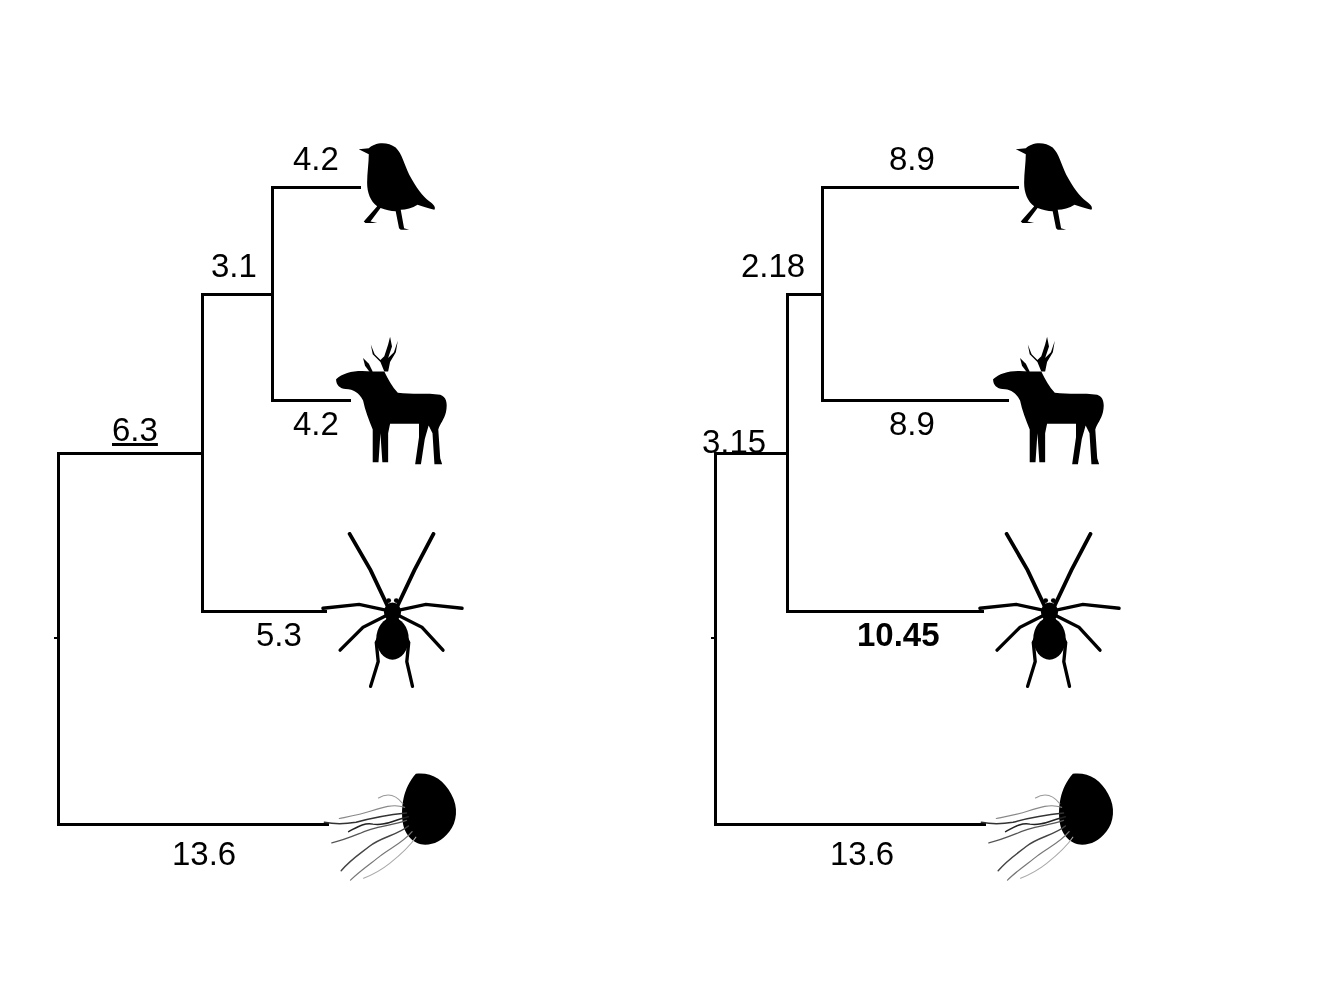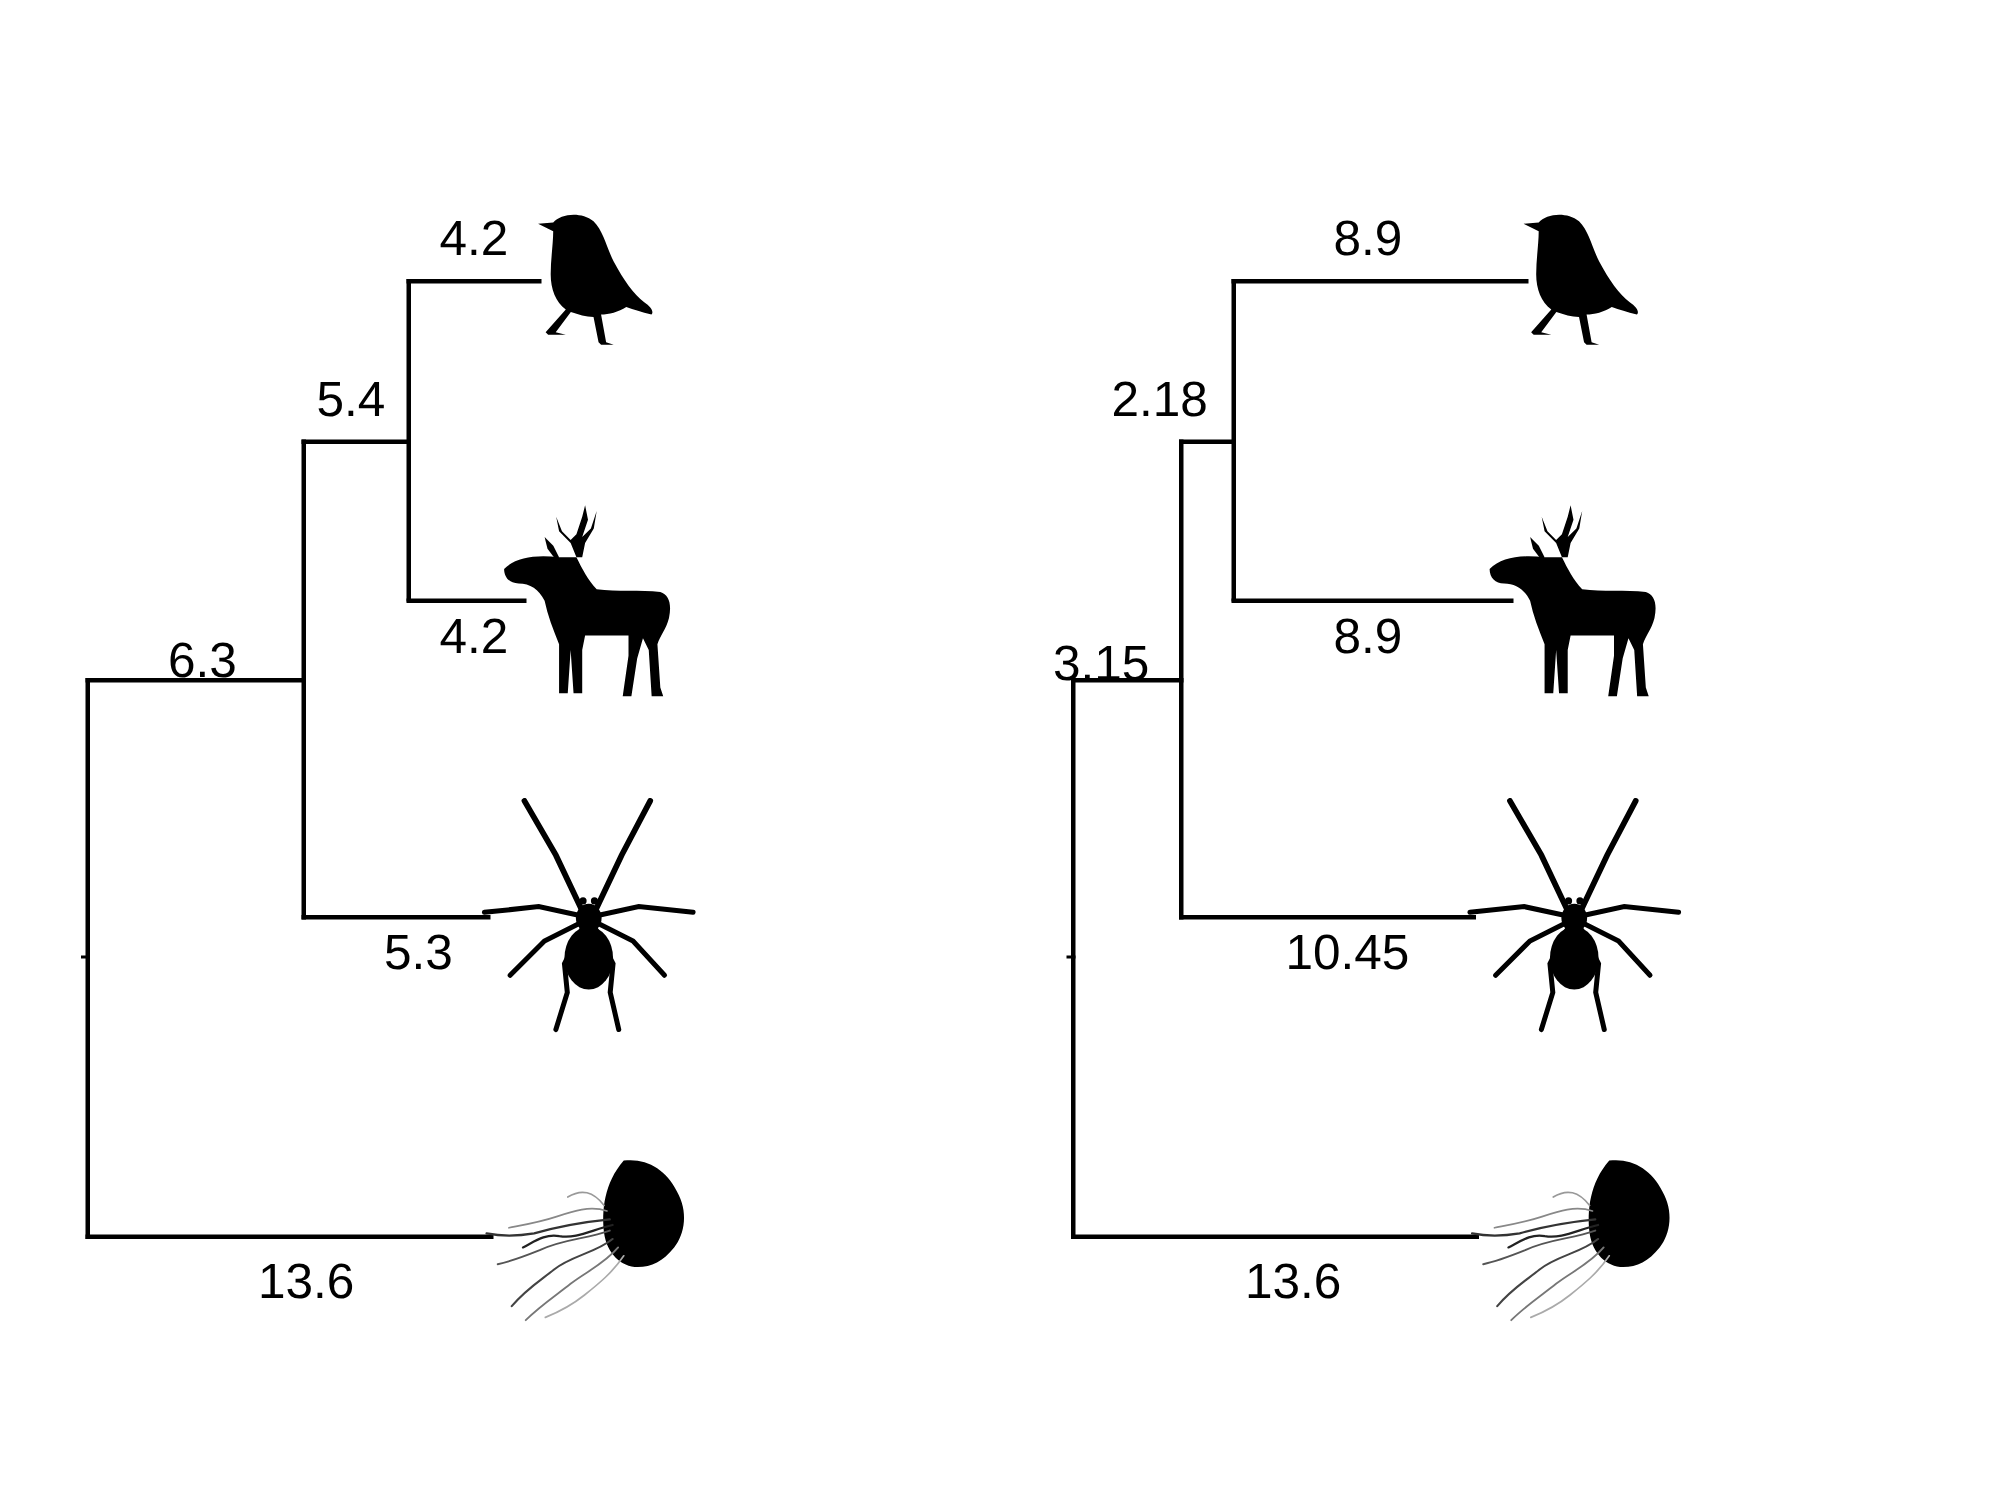--- a/index.html
+++ b/index.html
@@ -73,23 +73,23 @@
 
   <div class="br h" style="left:201px; top:610px; width:126px;"></div>
 
   <div class="br v" style="left:271px; top:186px; height:215px;"></div>
 
   <div class="br h" style="left:271px; top:186px; width:90px;"></div>
 
   <div class="br h" style="left:271px; top:399px; width:80px;"></div>
 
   <div class="lbl" style="left:293px; top:142px;">4.2</div>
-  <div class="lbl" style="left:211px; top:249px;">5.4</div>
+  <div class="lbl" style="left:211px; top:249px;">3.1</div>
   <div class="lbl" style="left:293px; top:407px;">4.2</div>
-  <div class="lbl" style="left:112px; top:423px;">6.3</div>
+  <div class="lbl" style="left:112px; top:413px;text-decoration:underline;">6.3</div>
   <div class="lbl" style="left:256px; top:618px;">5.3</div>
   <div class="lbl" style="left:172px; top:837px;">13.6</div>
 
   <div class="icon" style="left:352px; top:134px; width:84px; height:106px;">
     <svg>
         <use href="#sym-bird"></use>
       </svg>
   </div>
   <div class="icon" style="left:334px; top:333px; width:116px; height:135px;">
     <svg>
@@ -117,21 +117,21 @@
   <div class="br h" style="left:786px; top:293px; width:38px;"></div>
   <div class="br h" style="left:786px; top:610px; width:198px;"></div>
   <div class="br v" style="left:821px; top:186px; height:215px;"></div>
   <div class="br h" style="left:821px; top:186px; width:198px;"></div>
   <div class="br h" style="left:821px; top:399px; width:188px;"></div>
 
   <div class="lbl" style="left:889px; top:142px;">8.9</div>
   <div class="lbl" style="left:741px; top:249px;">2.18</div>
   <div class="lbl" style="left:889px; top:407px;">8.9</div>
   <div class="lbl" style="left:702px; top:425px;">3.15</div>
-  <div class="lbl" style="left:857px; top:618px;">10.45</div>
+  <div class="lbl" style="left:857px; top:618px;font-weight:bold;">10.45</div>
   <div class="lbl" style="left:830px; top:837px;">13.6</div>
 
   <div class="icon" style="left:1009px; top:134px; width:84px; height:106px;">
     <svg>
         <use href="#sym-bird"></use>
       </svg>
   </div>
   <div class="icon" style="left:991px; top:333px; width:116px; height:135px;">
     <svg>
         <use href="#sym-deer"></use>

